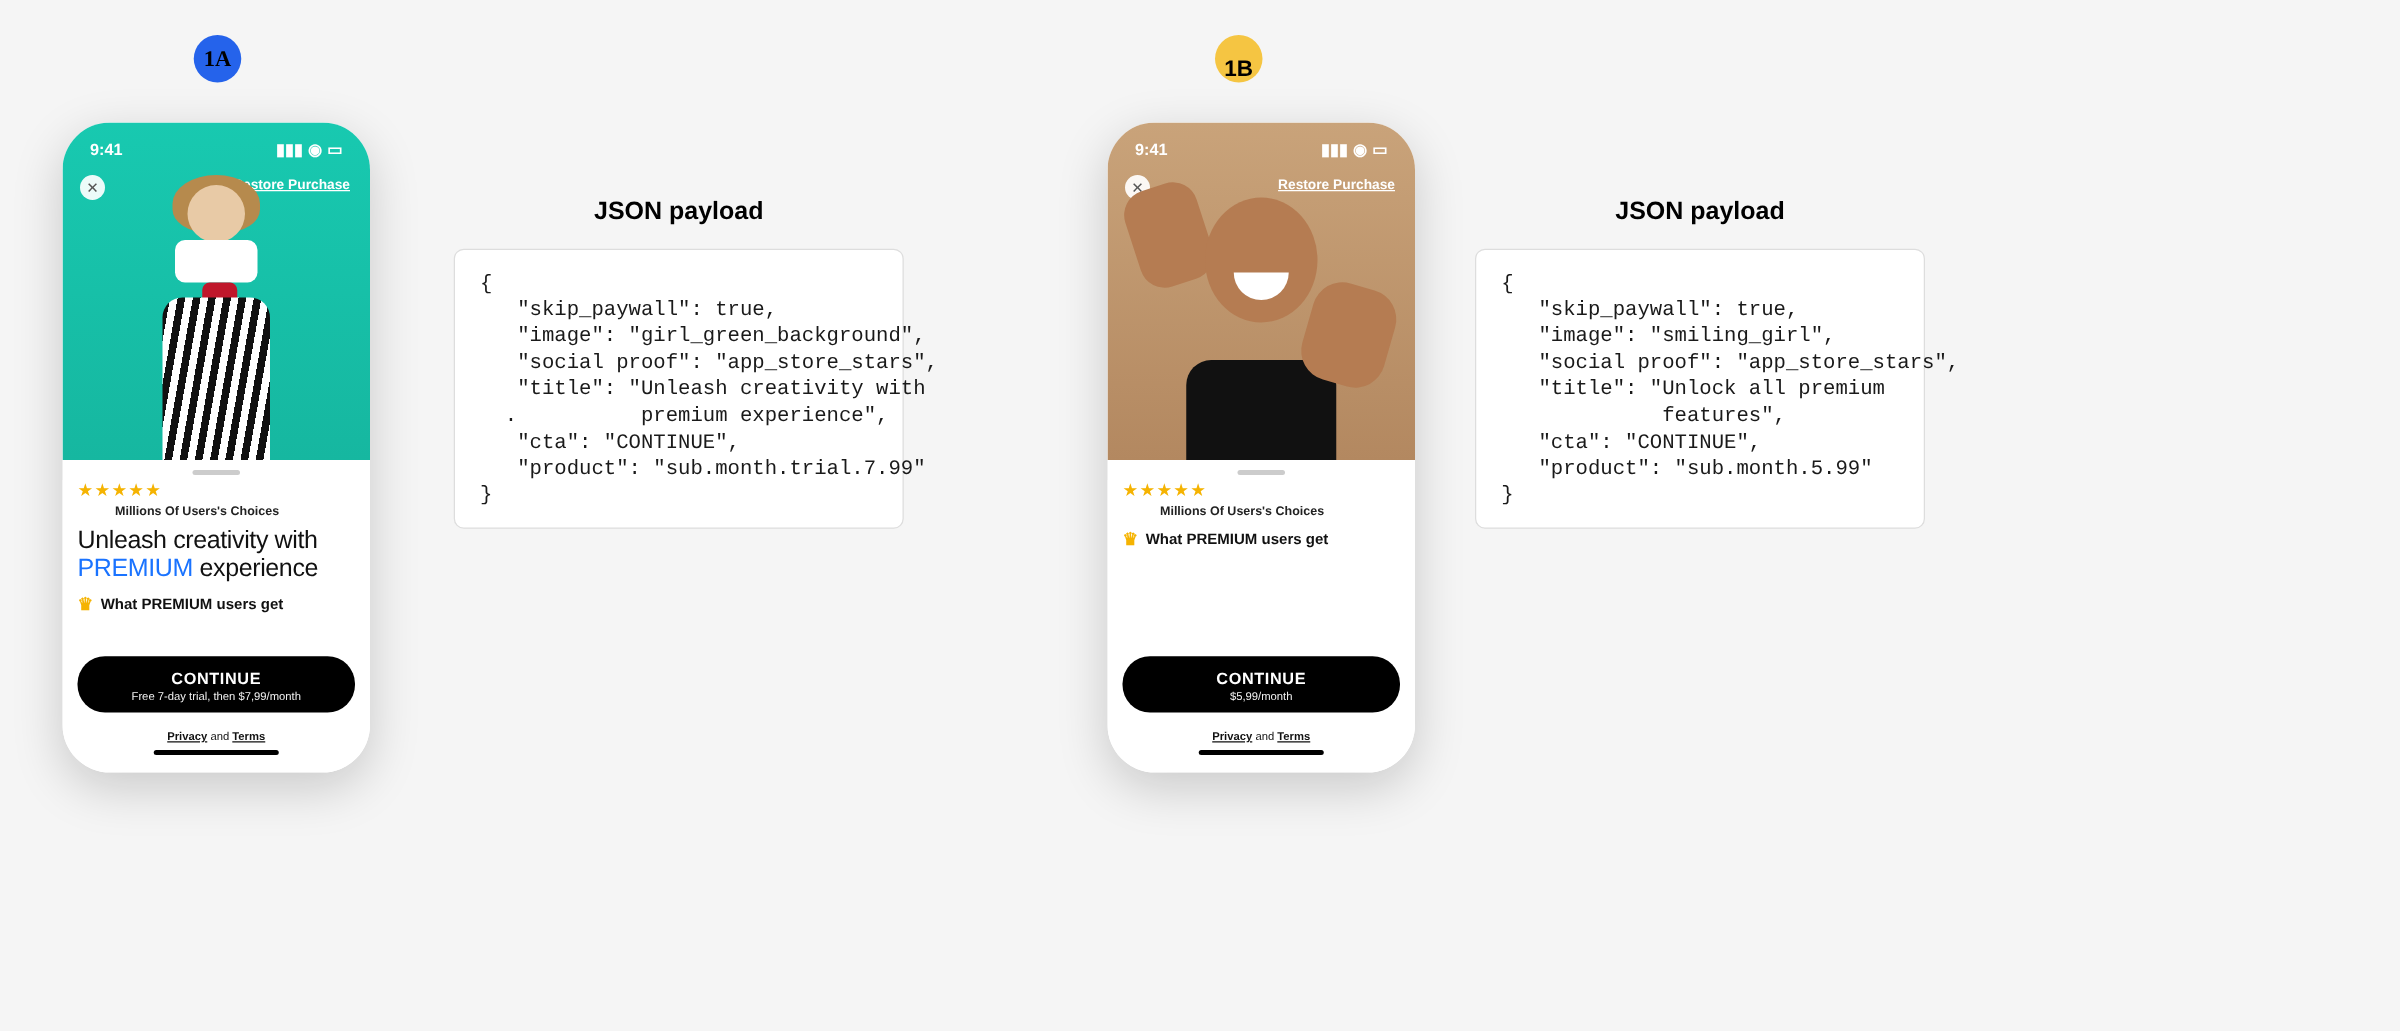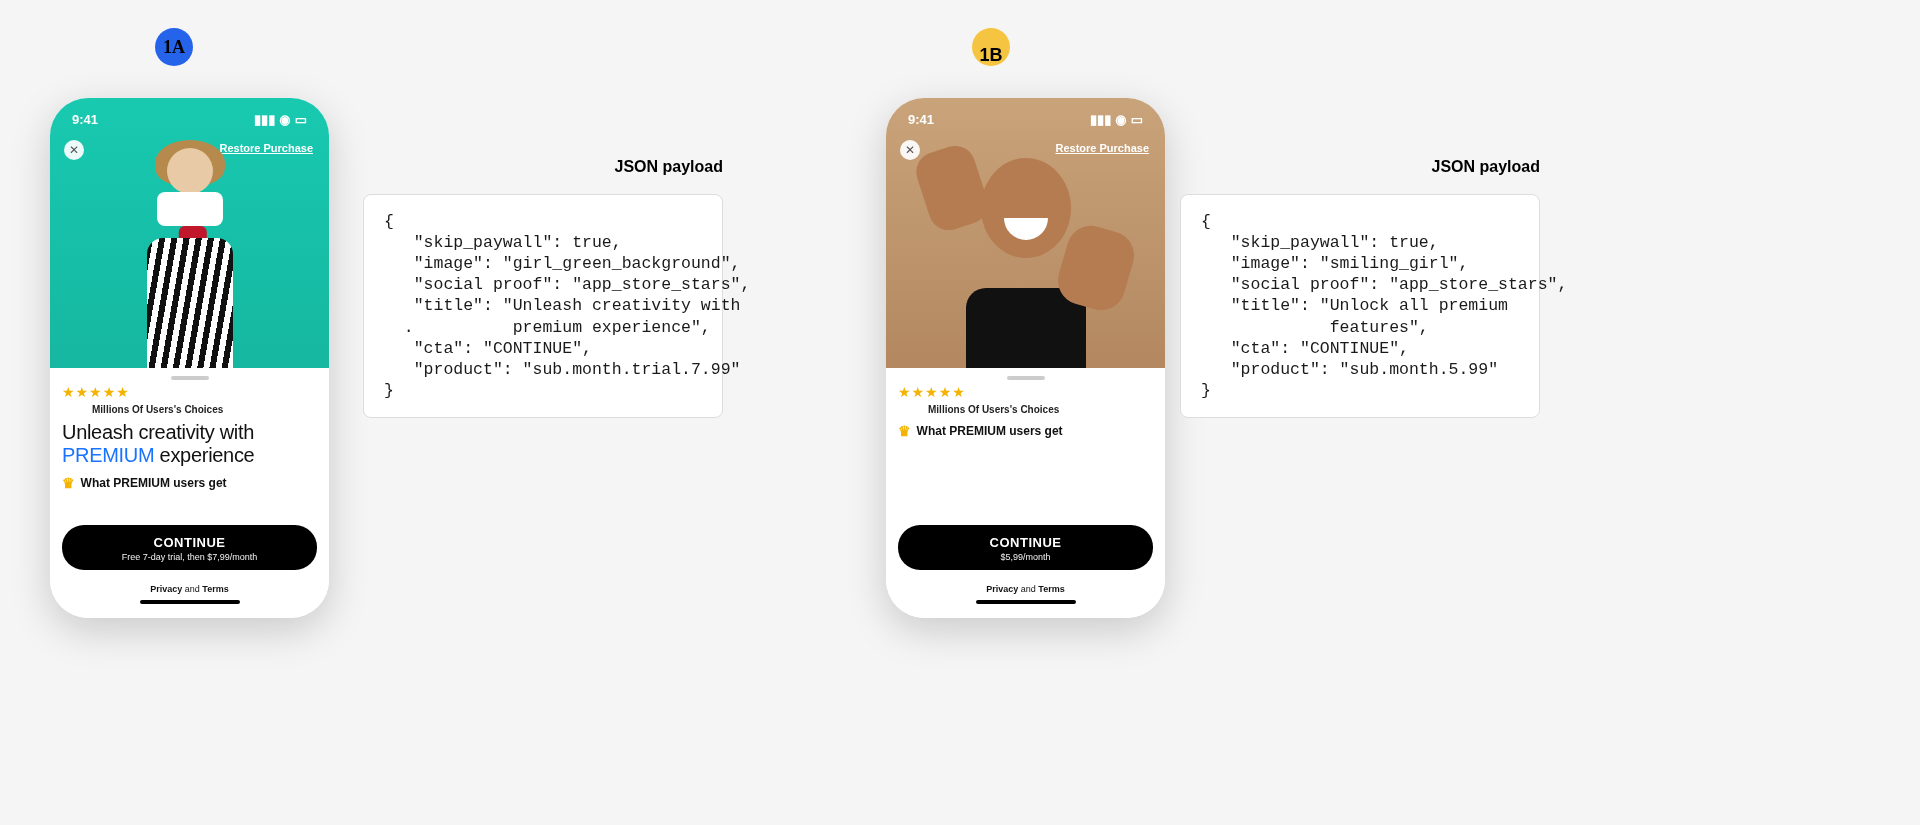--- a/index.html
+++ b/index.html
@@ -13,21 +13,21 @@
   .badge {
     position: absolute;
     width: 38px; height: 38px;
     border-radius: 50%;
     display: flex; align-items: center; justify-content: center;
     font-weight: 800; font-size: 18px; color: #000;
   }
   .badge.blue { background: #2563eb; color:#000; }
   .badge.gold { background: #f5c542; }
   .phone {
-    width: 279px;
+    width: 246px;
     height: 520px;
     background: #fff;
     border-radius: 38px;
     box-shadow: 0 12px 40px rgba(0,0,0,0.18);
     overflow: hidden;
     position: relative;
     display: flex;
     flex-direction: column;
   }
   .hero {
@@ -105,34 +105,34 @@
     margin-top: 10px;
   }
   .cta-main { font-size: 13px; font-weight: 800; letter-spacing: 0.5px; }
   .cta-sub { font-size: 9px; opacity: 0.95; margin-top: 2px; }
   .legal {
     text-align: center;
     font-size: 9px;
     color: #111;
     margin-top: 14px;
   }
-  .legal a { color: #111; font-weight: 700; }
+  .legal a { color: #111; font-weight: 700; text-decoration: underline; }
   .home-indicator {
     width: 100px; height: 4px;
     background: #000;
     border-radius: 2px;
     margin: 6px auto 6px auto;
   }
 
   .json-panel {
     position: absolute;
   }
   .json-heading {
-    font-size: 16px; font-weight: 800;
-    text-align: right;
+    font-size: 20px; font-weight: 800;
+    text-align: center;
     margin-bottom: 18px;
   }
   .json-box {
     border: 1px solid #ddd;
     border-radius: 8px;
     background: #fff;
     padding: 16px 20px;
     font-family: "SFMono-Regular", Consolas, "Liberation Mono", Menlo, monospace;
     font-size: 16.5px;
     line-height: 1.28;

